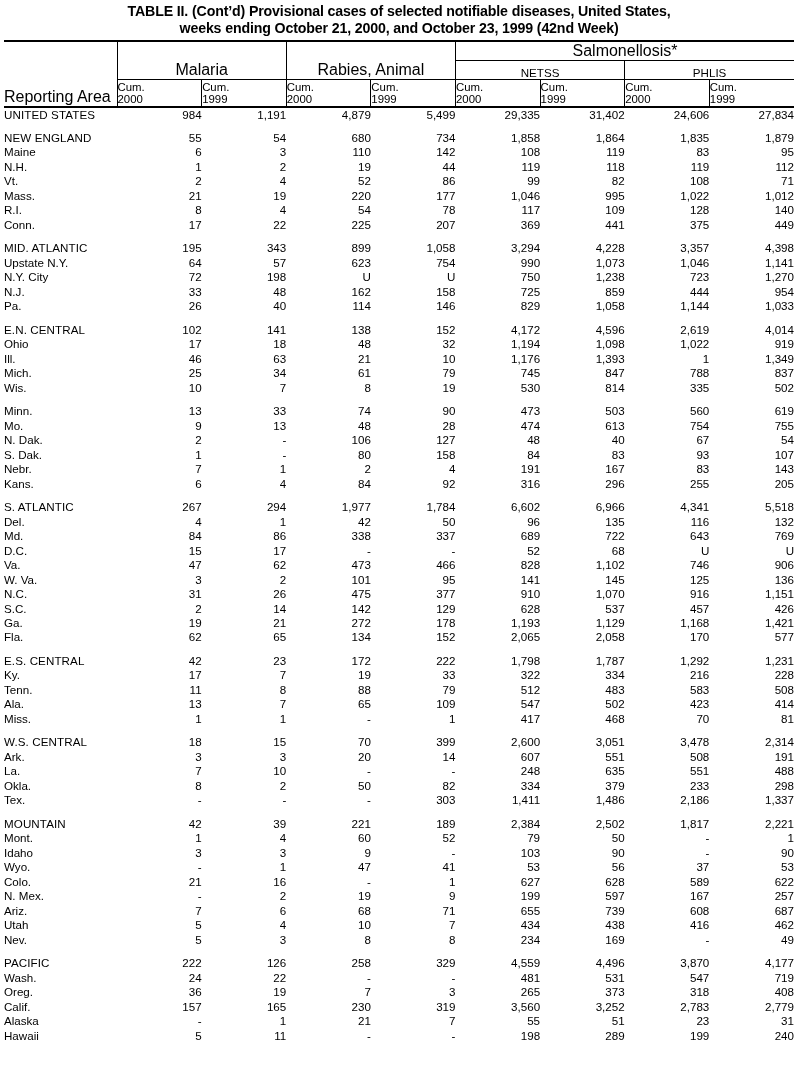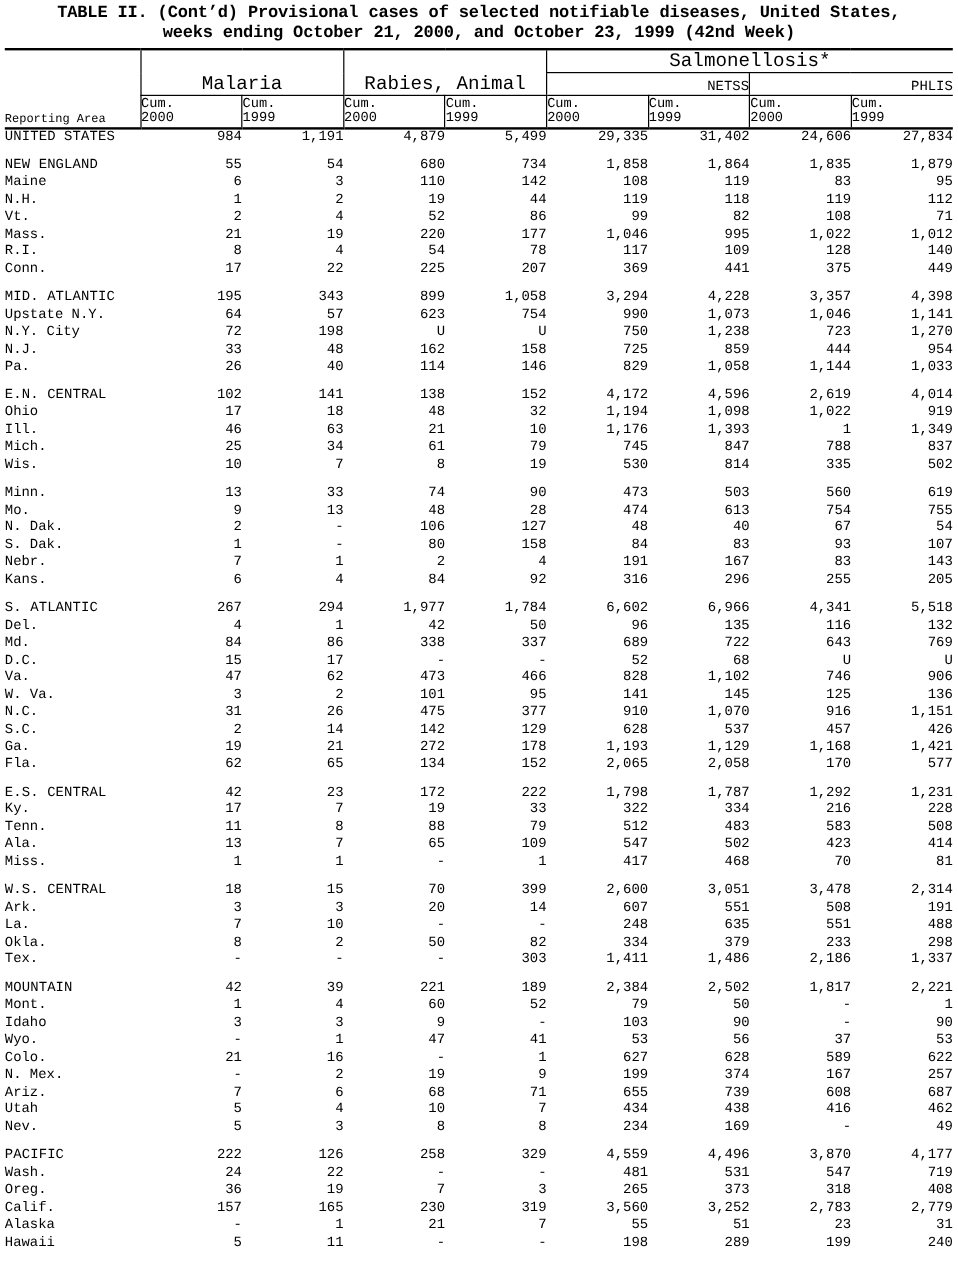--- a/index.html
+++ b/index.html
@@ -14,21 +14,20 @@
     font-family: "Liberation Sans", sans-serif;
     color: #000000;
     overflow: hidden;
   }
   .page {
     position: relative;
     width: 798px;
     height: 1073px;
     box-sizing: border-box;
     padding: 0 4px;
-    font-family: Liberation Mono, monospace;
   }
 
   
   .title-block {
     text-align: center;
     font-weight: bold;
     font-size: 14.2px;
     line-height: 16.5px;
     padding-top: 3px;
     letter-spacing: -0.15px;
@@ -50,23 +49,23 @@
     font-weight: normal;
   }
 
   
   col.c-area   { width: 113px; }
   col.c-num    { width: 84.6px; }
 
   
   .rule-top td { border-top: 2.5px solid #000; height: 0; font-size:0; line-height:0; }
   .hdr-group  { text-align: center; font-weight: bold; font-size: 16px; }
-  .hdr-sub    { text-align: right; font-weight: bold; font-size: 11.6px; }
+  .hdr-sub    { text-align: center; font-weight: bold; font-size: 11.6px; }
   .hdr-cum    { text-align: left; font-weight: bold; font-size: 11.4px; line-height: 11.8px; }
-  .hdr-area   { font-weight: bold; font-size: 10px; padding-left: 2px; }
+  .hdr-area   { font-weight: bold; font-size: 16px; padding-left: 2px; }
 
   .bb  { border-bottom: 1.6px solid #000; }
   .bb2 { border-bottom: 2.4px solid #000; }
   .bl  { border-left: 1.6px solid #000; }
 
   .h-salm { height: 17px; }
   .h-grp  { height: 19px; }
   .h-cum  { height: 27px; }
 
   
@@ -727,21 +726,21 @@
           <td class="num">589</td>
           <td class="num">622</td>
         </tr>
         <tr class="data-row">
           <td class="area">N. Mex.</td>
           <td class="num">-</td>
           <td class="num">2</td>
           <td class="num">19</td>
           <td class="num">9</td>
           <td class="num">199</td>
-          <td class="num">374</td>
+          <td class="num">597</td>
           <td class="num">167</td>
           <td class="num">257</td>
         </tr>
         <tr class="data-row">
           <td class="area">Ariz.</td>
           <td class="num">7</td>
           <td class="num">6</td>
           <td class="num">68</td>
           <td class="num">71</td>
           <td class="num">655</td>

